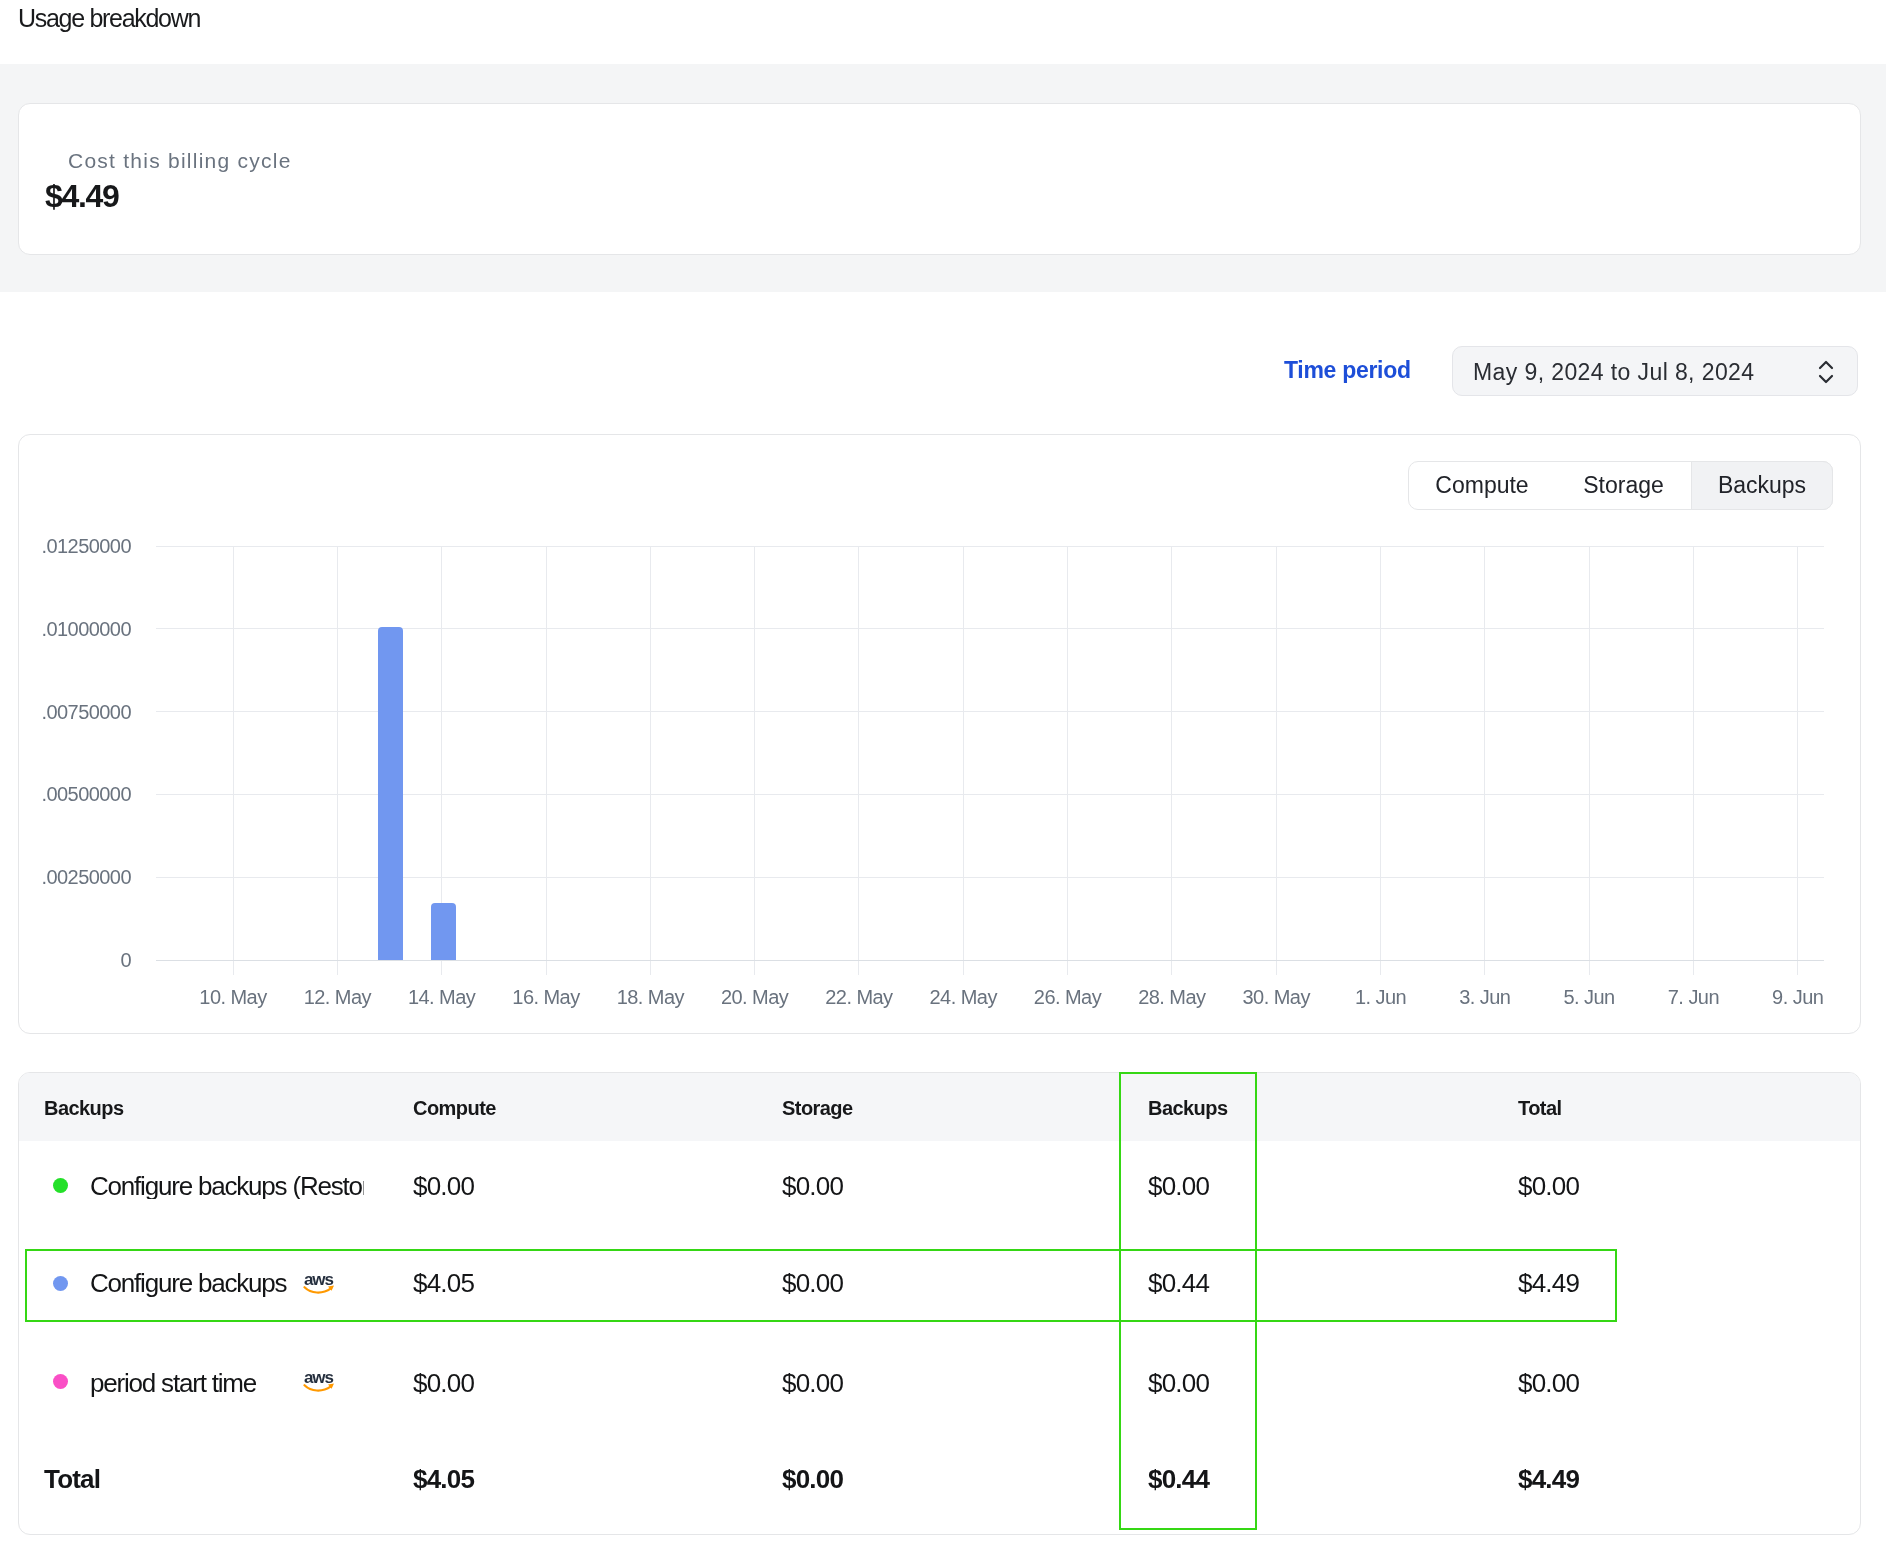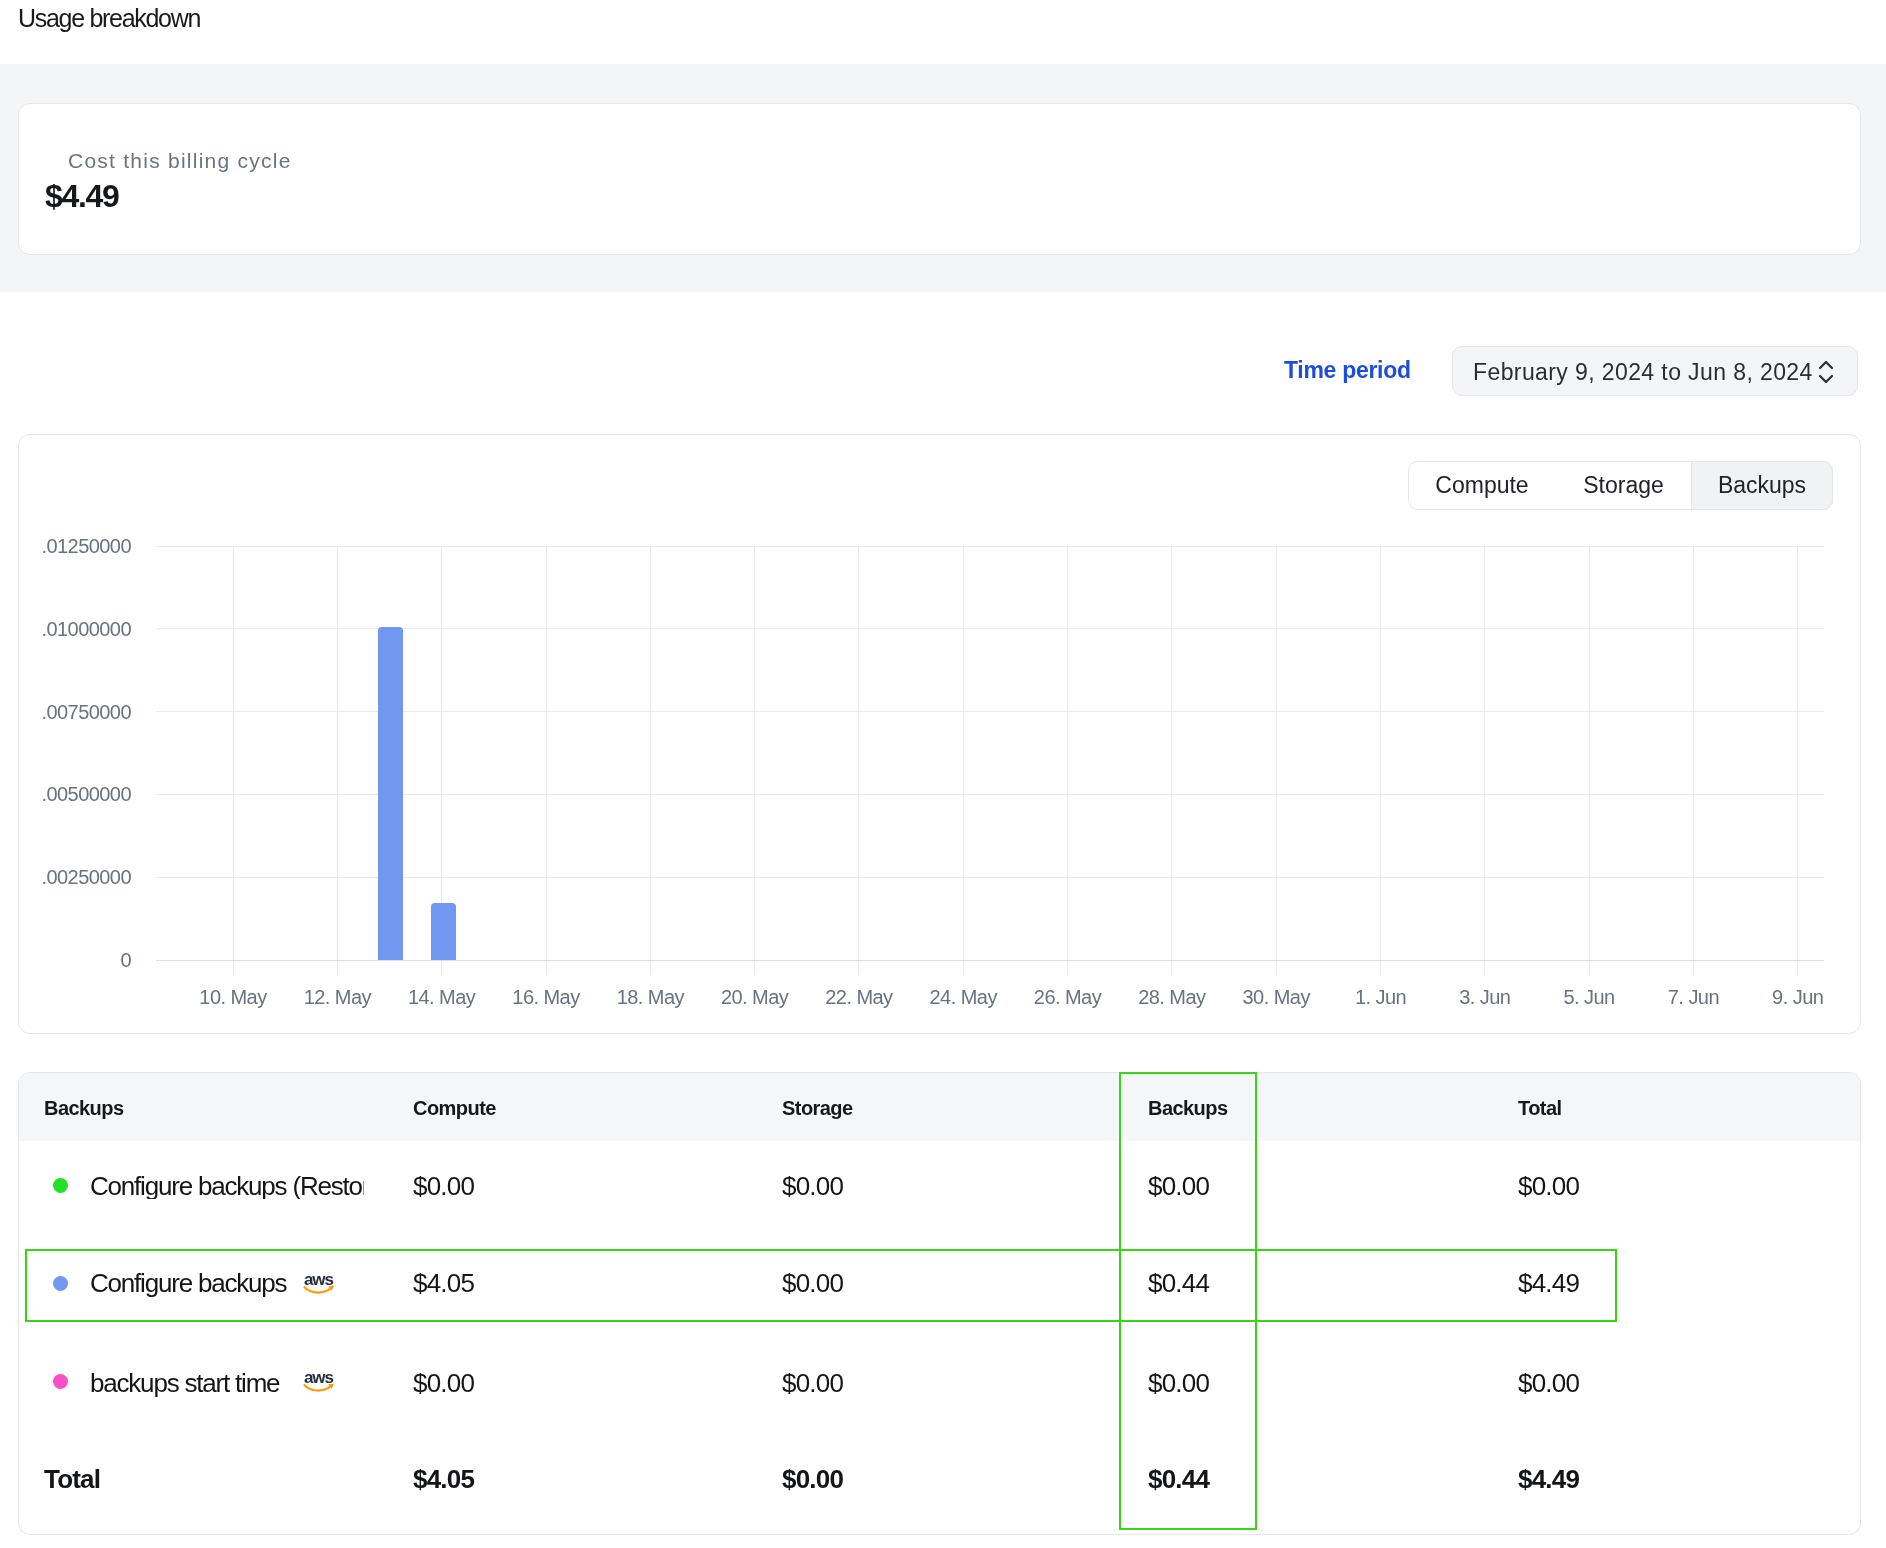--- a/index.html
+++ b/index.html
@@ -17,21 +17,21 @@
 <div class="abs" style="left:18px;top:6px;font-size:25px;font-weight:400;color:#191a1c;letter-spacing:-1.3px;">Usage breakdown</div>
 
 <div class="abs" style="left:0;top:64px;width:1886px;height:228px;background:#f4f5f6;"></div>
 
 <div class="abs" style="left:18px;top:103px;width:1843px;height:152px;background:#fff;border:1px solid #e5e6e8;border-radius:12px;box-sizing:border-box;"></div>
 <div class="abs" style="left:45px;top:150px;font-size:21px;color:#6a737f;letter-spacing:1.25px;margin-left:23px;">Cost this billing cycle</div>
 <div class="abs" style="left:45px;top:180px;font-size:32px;font-weight:700;color:#17181a;letter-spacing:-1.3px;">$4.49</div>
 
 <div class="abs" style="left:1284px;top:359px;font-size:23px;font-weight:700;color:#1d4ed8;letter-spacing:-0.3px;">Time period</div>
 <div class="abs" style="left:1452px;top:346px;width:406px;height:50px;background:#f4f5f7;border:1px solid #e4e5e9;border-radius:10px;box-sizing:border-box;"></div>
-<div class="abs" style="left:1473px;top:361px;font-size:23px;color:#2a2d33;letter-spacing:0.4px;">February 9, 2024 to Jun 8, 2024</div>
+<div class="abs" style="left:1473px;top:361px;font-size:23px;color:#2a2d33;letter-spacing:0.4px;">May 9, 2024 to Jul 8, 2024</div>
 <svg class="abs" style="left:1813px;top:358px;" width="26" height="28" viewBox="0 0 26 28" fill="none">
   <path d="M7 10 L13 4 L19 10" stroke="#2a2d33" stroke-width="2.2" stroke-linecap="round" stroke-linejoin="round"></path>
   <path d="M7 18 L13 24 L19 18" stroke="#2a2d33" stroke-width="2.2" stroke-linecap="round" stroke-linejoin="round"></path>
 </svg>
 
 <div class="abs" style="left:18px;top:434px;width:1843px;height:600px;background:#fff;border:1px solid #e5e6e8;border-radius:12px;box-sizing:border-box;"></div>
 
 <div class="abs" style="left:1408px;top:461px;width:425px;height:49px;background:#fff;border:1px solid #e5e6e8;border-radius:10px;box-sizing:border-box;"></div>
 <div class="abs" style="left:1691px;top:461px;width:142px;height:49px;background:#f1f2f4;border:1px solid #e5e6e8;border-radius:0 10px 10px 0;box-sizing:border-box;"></div>
 <div class="abs" style="left:1408px;top:461px;width:148px;height:49px;display:flex;align-items:center;justify-content:center;font-size:23px;color:#212329;">Compute</div>
@@ -117,21 +117,21 @@
   <text x="1" y="12" font-size="17" font-weight="700" letter-spacing="-1.1" fill="#252f3e" font-family="Liberation Sans">aws</text>
   <path d="M1.5,14.2 C8,20.6 19,21.6 28,15.4" stroke="#f90" stroke-width="2.2" fill="none" stroke-linecap="round"></path>
   <path d="M31,12.6 L25,13.6 L28.6,17.8 Z" fill="#f90"></path>
 </svg>
 <div class="abs" style="left:413px;top:1270px;font-size:26px;color:#141517;letter-spacing:-0.8px;">$4.05</div>
 <div class="abs" style="left:782px;top:1270px;font-size:26px;color:#141517;letter-spacing:-0.8px;">$0.00</div>
 <div class="abs" style="left:1148px;top:1270px;font-size:26px;color:#141517;letter-spacing:-0.8px;">$0.44</div>
 <div class="abs" style="left:1518px;top:1270px;font-size:26px;color:#141517;letter-spacing:-0.8px;">$4.49</div>
 
 <div class="abs" style="left:53px;top:1374px;width:15px;height:15px;border-radius:50%;background:#fa4fc6;"></div>
-<div class="abs" style="left:90px;top:1370px;font-size:26px;color:#141517;letter-spacing:-1.2px;">backups start time</div>
+<div class="abs" style="left:90px;top:1370px;font-size:26px;color:#141517;letter-spacing:-1.2px;">period start time</div>
 <svg class="abs" style="left:303px;top:1371px;" width="34" height="23" viewBox="0 0 34 23">
   <text x="1" y="12" font-size="17" font-weight="700" letter-spacing="-1.1" fill="#252f3e" font-family="Liberation Sans">aws</text>
   <path d="M1.5,14.2 C8,20.6 19,21.6 28,15.4" stroke="#f90" stroke-width="2.2" fill="none" stroke-linecap="round"></path>
   <path d="M31,12.6 L25,13.6 L28.6,17.8 Z" fill="#f90"></path>
 </svg>
 <div class="abs" style="left:413px;top:1370px;font-size:26px;color:#141517;letter-spacing:-0.8px;">$0.00</div>
 <div class="abs" style="left:782px;top:1370px;font-size:26px;color:#141517;letter-spacing:-0.8px;">$0.00</div>
 <div class="abs" style="left:1148px;top:1370px;font-size:26px;color:#141517;letter-spacing:-0.8px;">$0.00</div>
 <div class="abs" style="left:1518px;top:1370px;font-size:26px;color:#141517;letter-spacing:-0.8px;">$0.00</div>
 

